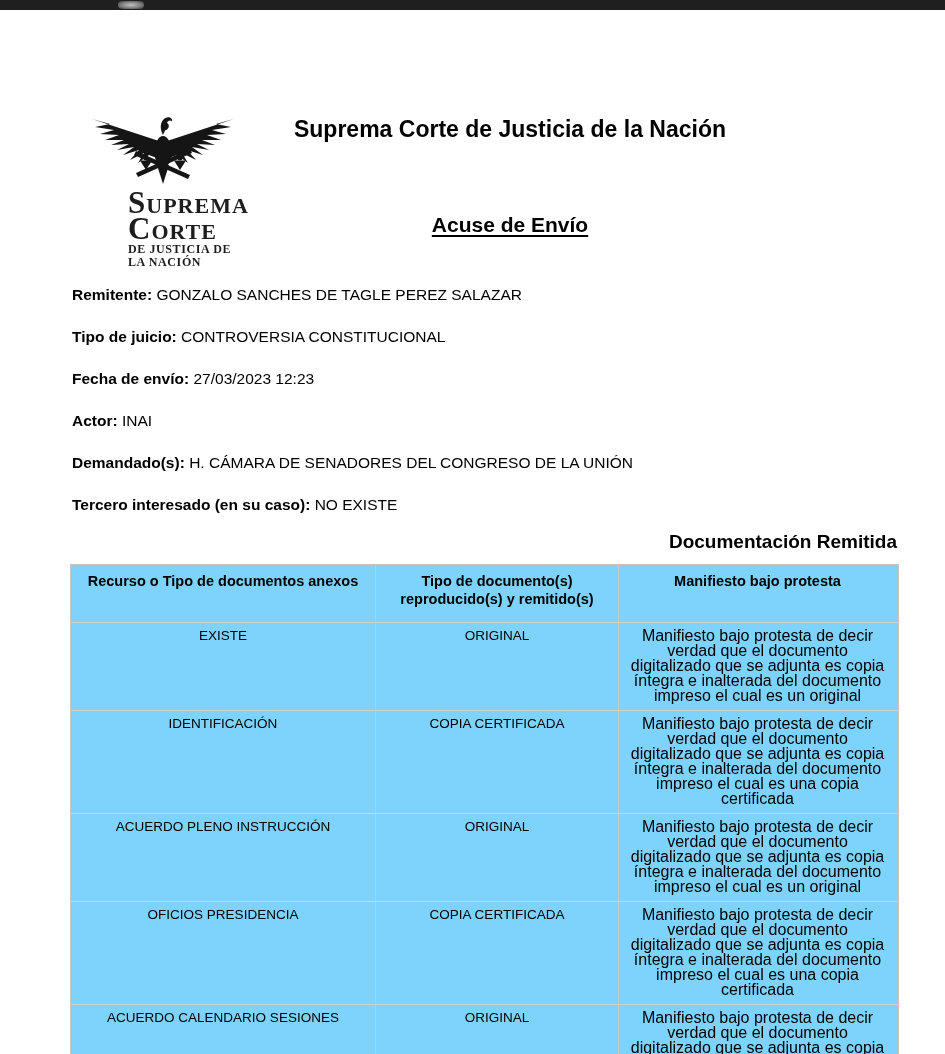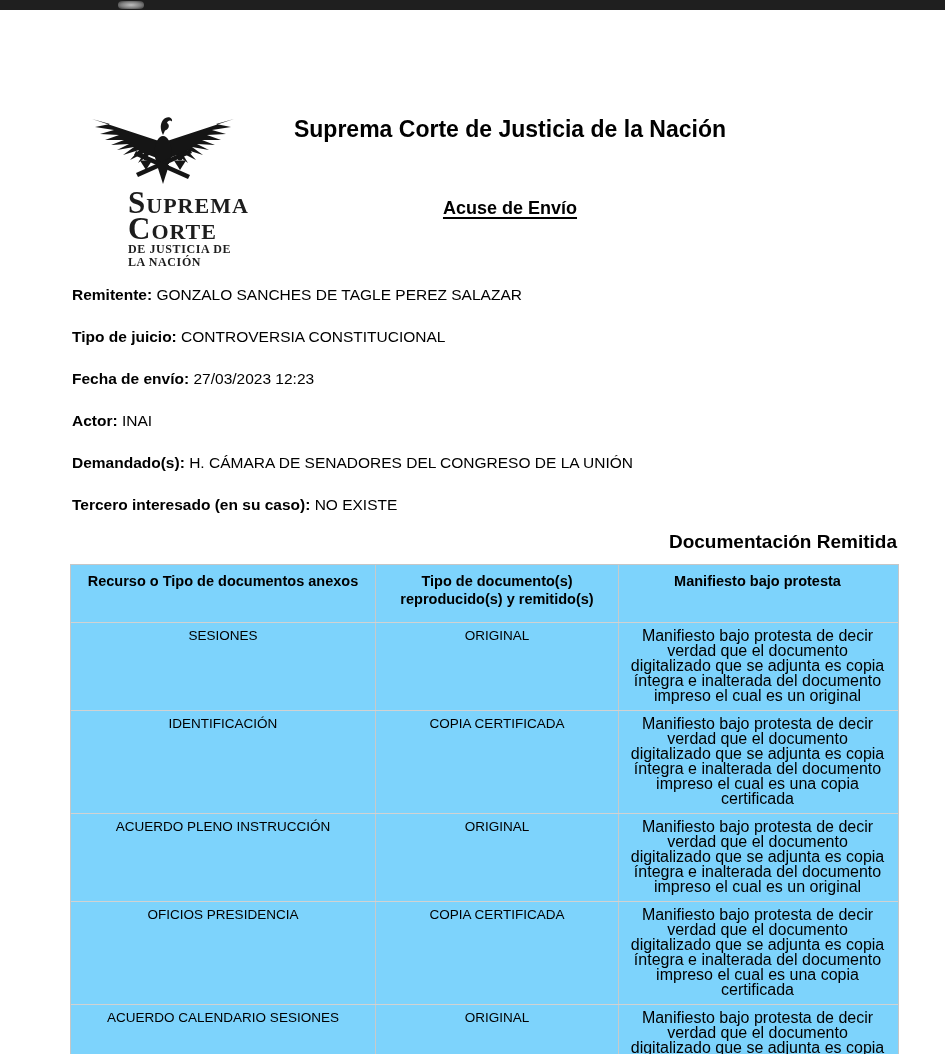--- a/index.html
+++ b/index.html
@@ -25,21 +25,21 @@
   }
   .logo-line-small {
     font-family:"Liberation Serif", serif; font-weight:bold;
     font-size:12px; line-height:12px; letter-spacing:0.6px; color:#1d1d1d; margin-top:1px;
   }
 
   
   .titles { position:absolute; left:150px; top:115px; width:720px; text-align:center; }
   .doc-title { font-size:23px; font-weight:bold; line-height:28px; }
   .doc-subtitle {
-    margin-top:55px; font-size:18px; font-weight:bold;
+    margin-top:70px; font-size:21px; font-weight:bold;
     text-decoration:underline; text-underline-offset:3px; text-decoration-thickness:2px;
   }
 
   
   .meta { position:absolute; left:72px; top:285px; width:820px; }
   .meta-line { font-size:15.5px; line-height:19px; margin-bottom:23px; white-space:nowrap; }
   .meta-label { font-weight:bold; }
 
   
   .table-heading {
@@ -130,21 +130,21 @@
 <div class="table-heading">Documentación Remitida</div>
 
 <div class="doc-table">
   <div class="tr thead">
     <div class="cell">Recurso o Tipo de documentos anexos</div>
     <div class="cell">Tipo de documento(s) reproducido(s) y remitido(s)</div>
     <div class="cell">Manifiesto bajo protesta</div>
   </div>
 
   <div class="tr">
-    <div class="cell cell-anexo">SESIONES</div>
+    <div class="cell cell-anexo">EXISTE</div>
     <div class="cell cell-tipo">ORIGINAL</div>
     <div class="cell cell-manifiesto">Manifiesto bajo protesta de decir verdad que el documento digitalizado que se adjunta es copia íntegra e inalterada del documento impreso el cual es un original</div>
   </div>
 
   <div class="tr">
     <div class="cell cell-anexo">IDENTIFICACIÓN</div>
     <div class="cell cell-tipo">COPIA CERTIFICADA</div>
     <div class="cell cell-manifiesto">Manifiesto bajo protesta de decir verdad que el documento digitalizado que se adjunta es copia íntegra e inalterada del documento impreso el cual es una copia certificada</div>
   </div>
 

